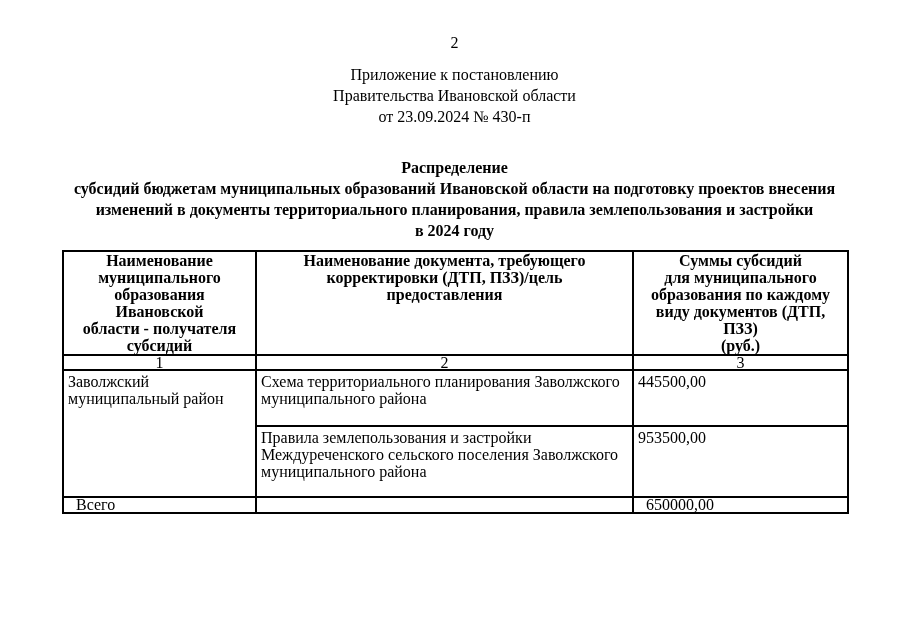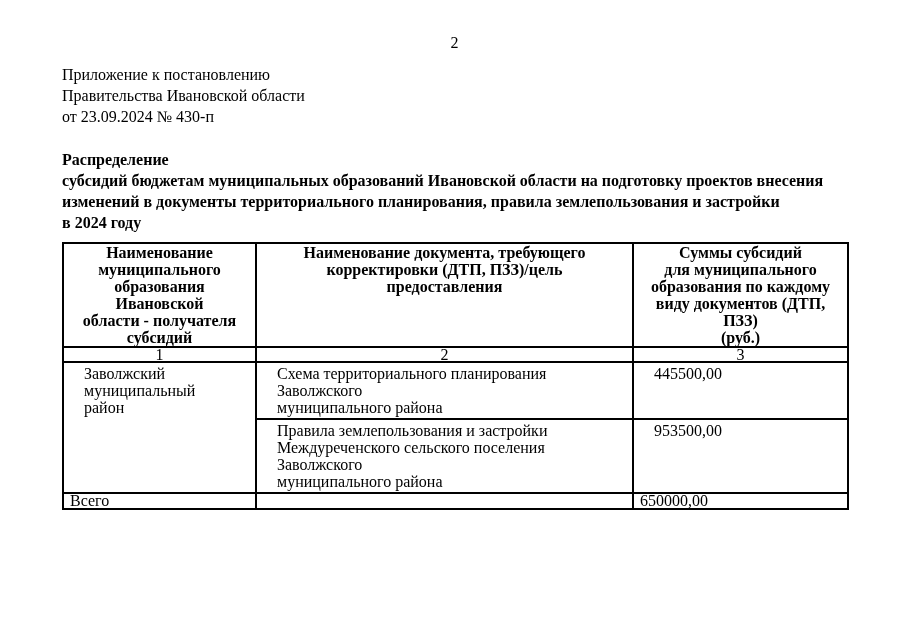--- a/index.html
+++ b/index.html
@@ -22,42 +22,43 @@
     width: 785px;
     margin-left: 62px;
   }
   .page-number {
     text-align: center;
     padding-top: 34px;
     line-height: 18px;
   }
   .appendix {
     margin-top: 12px;
-    text-align: left;
+    text-align: center;
     white-space: pre-line;
   }
   .doc-title {
-    margin-top: 22px;
+    margin-top: 30px;
+    text-align: center;
     font-weight: bold;
     white-space: pre-line;
   }
   table.subsidy {
     border-collapse: collapse;
     table-layout: fixed;
     width: 785px;
     margin-top: 9px;
     line-height: 17px;
     font-size: 16px;
   }
   table.subsidy td {
     border: 2px solid #000000;
     vertical-align: top;
     white-space: pre-line;
     overflow: hidden;
-    padding: 2px 20px;
+    padding: 2px 4px;
   }
   .col1 { width: 193px; }
   .col2 { width: 377px; }
   .col3 { width: 215px; }
   tr.header-row td {
     font-weight: bold;
     text-align: center;
     height: 84px;
     padding: 0 12px;
   }
@@ -65,21 +66,21 @@
     text-align: center;
     height: 13px;
     line-height: 13px;
     padding: 0 2px;
   }
   tr.row-1 td { height: 50px; }
   tr.row-2 td { height: 65px; }
   tr.total-row td {
     height: 13px;
     line-height: 14px;
-    padding: 0 6px;
+    padding: 0 12px;
     font-family: Liberation Serif, serif;
   }
   td.amount { text-align: left; }
 </style>
 </head>
 <body>
 
 <div class="page">
   <div class="content">
 

